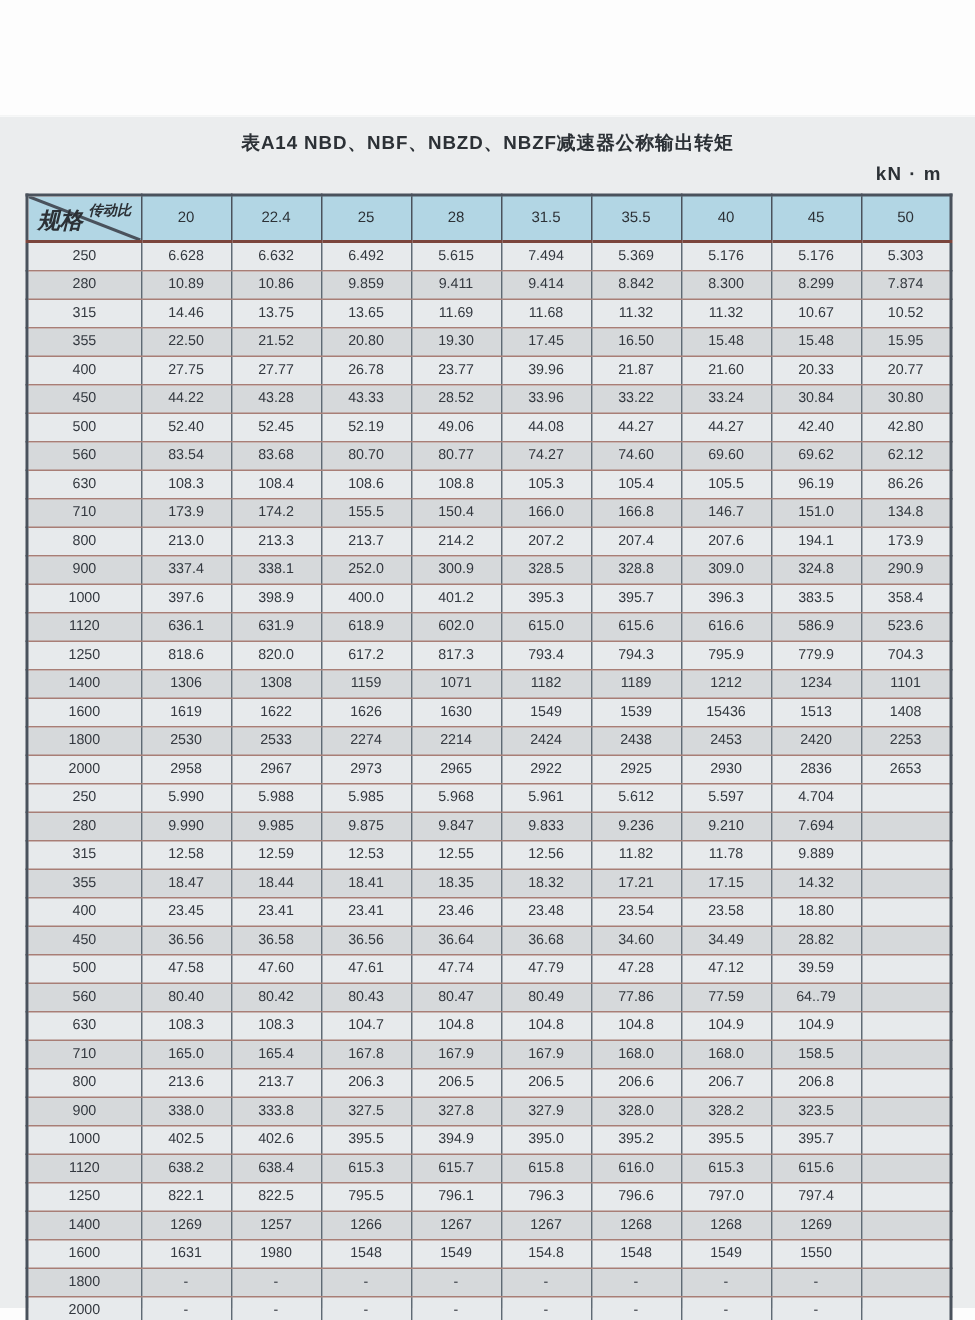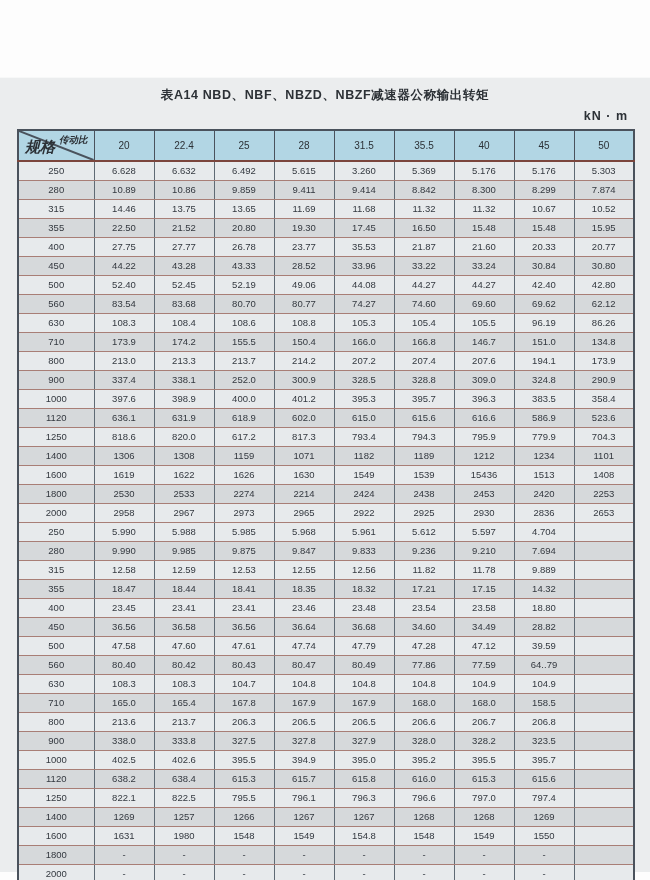--- a/index.html
+++ b/index.html
@@ -126,21 +126,21 @@
             <th>50</th>
           </tr>
       </thead>
       <tbody>
           <tr class="light">
             <td>250</td>
             <td>6.628</td>
             <td>6.632</td>
             <td>6.492</td>
             <td>5.615</td>
-            <td>3.260</td>
+            <td>7.494</td>
             <td>5.369</td>
             <td>5.176</td>
             <td>5.176</td>
             <td>5.303</td>
           </tr>
           <tr class="dark">
             <td>280</td>
             <td>10.89</td>
             <td>10.86</td>
             <td>9.859</td>
@@ -174,21 +174,21 @@
             <td>15.48</td>
             <td>15.48</td>
             <td>15.95</td>
           </tr>
           <tr class="light">
             <td>400</td>
             <td>27.75</td>
             <td>27.77</td>
             <td>26.78</td>
             <td>23.77</td>
-            <td>35.53</td>
+            <td>39.96</td>
             <td>21.87</td>
             <td>21.60</td>
             <td>20.33</td>
             <td>20.77</td>
           </tr>
           <tr class="dark">
             <td>450</td>
             <td>44.22</td>
             <td>43.28</td>
             <td>43.33</td>

